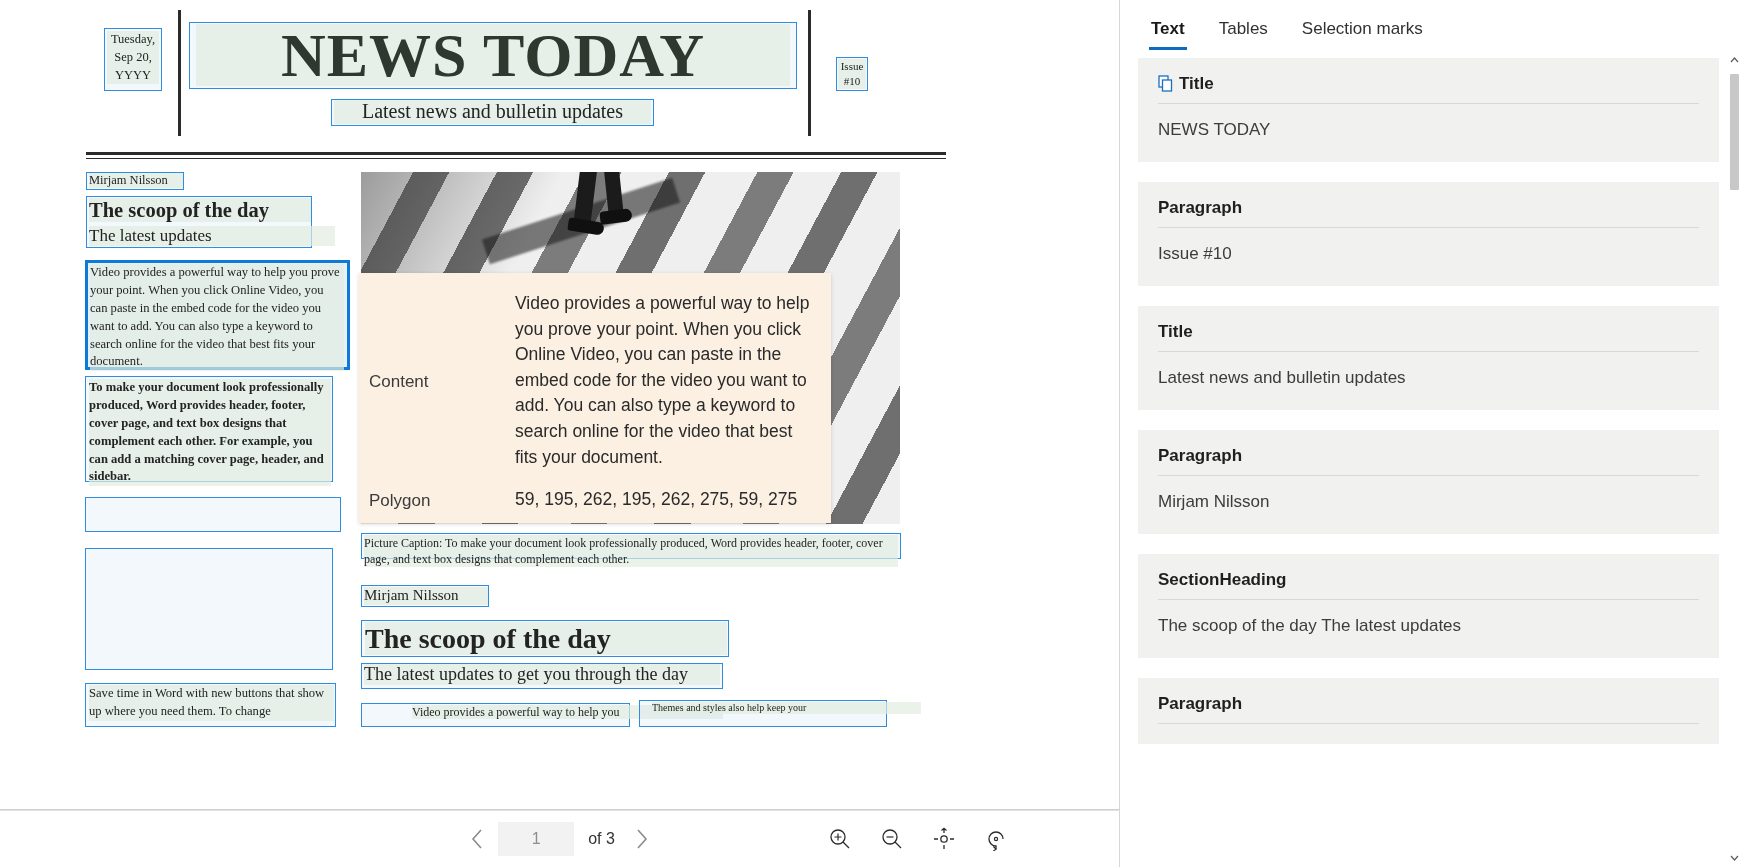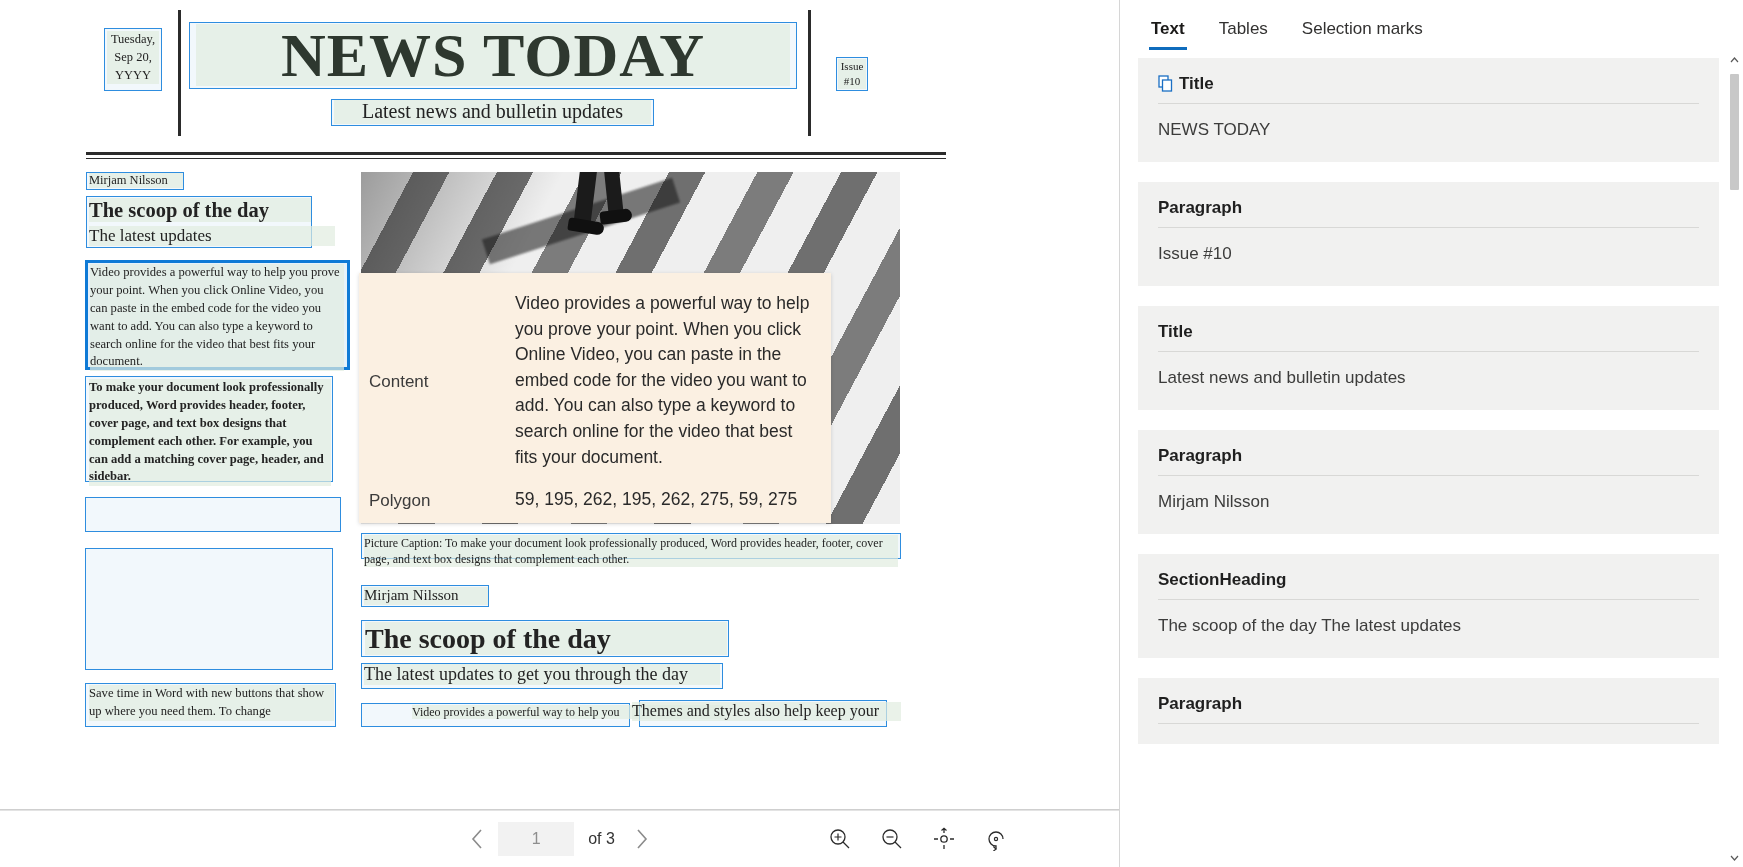--- a/index.html
+++ b/index.html
@@ -299,21 +299,21 @@
         <div class="ocr-box" style="left:361px; top:620px; width:368px; height:37px;"></div>
         <div class="doc-text greenish" style="left:365px; top:622px; width:362px; font-size:28px; font-weight:bold;">The scoop of the day</div>
 
         <div class="ocr-box" style="left:361px; top:663px; width:362px; height:26px;"></div>
         <div class="doc-text greenish" style="left:364px; top:664px; width:356px; font-size:18px;">The latest updates to get you through the day</div>
 
         <div class="ocr-box" style="left:361px; top:703px; width:269px; height:24px;"></div>
         <div class="doc-text greenish" style="left:364px; top:705px; width:311px; font-size:12px; overflow:hidden; max-height:20px;margin-left:48px;">Video provides a powerful way to help you</div>
 
         <div class="ocr-box" style="left:639px; top:700px; width:248px; height:27px;"></div>
-        <div class="doc-text greenish" style="left:632px; top:702px; width:269px; font-size:16px; overflow:hidden; max-height:22px;">Themes and styles also help keep your</div>
+        <div class="doc-text greenish" style="left:652px; top:702px; width:269px; font-size:10px; overflow:hidden; max-height:22px;">Themes and styles also help keep your</div>
 
       </div>
     </div>
 
     <div class="toolbar">
       <div class="tb-center">
         <div class="chev">
           <svg width="14" height="22" viewBox="0 0 14 22" fill="none">
               <path d="M11 2 L3 11 L11 20" stroke="#8b8b8b" stroke-width="1.6" fill="none"></path>
             </svg>

